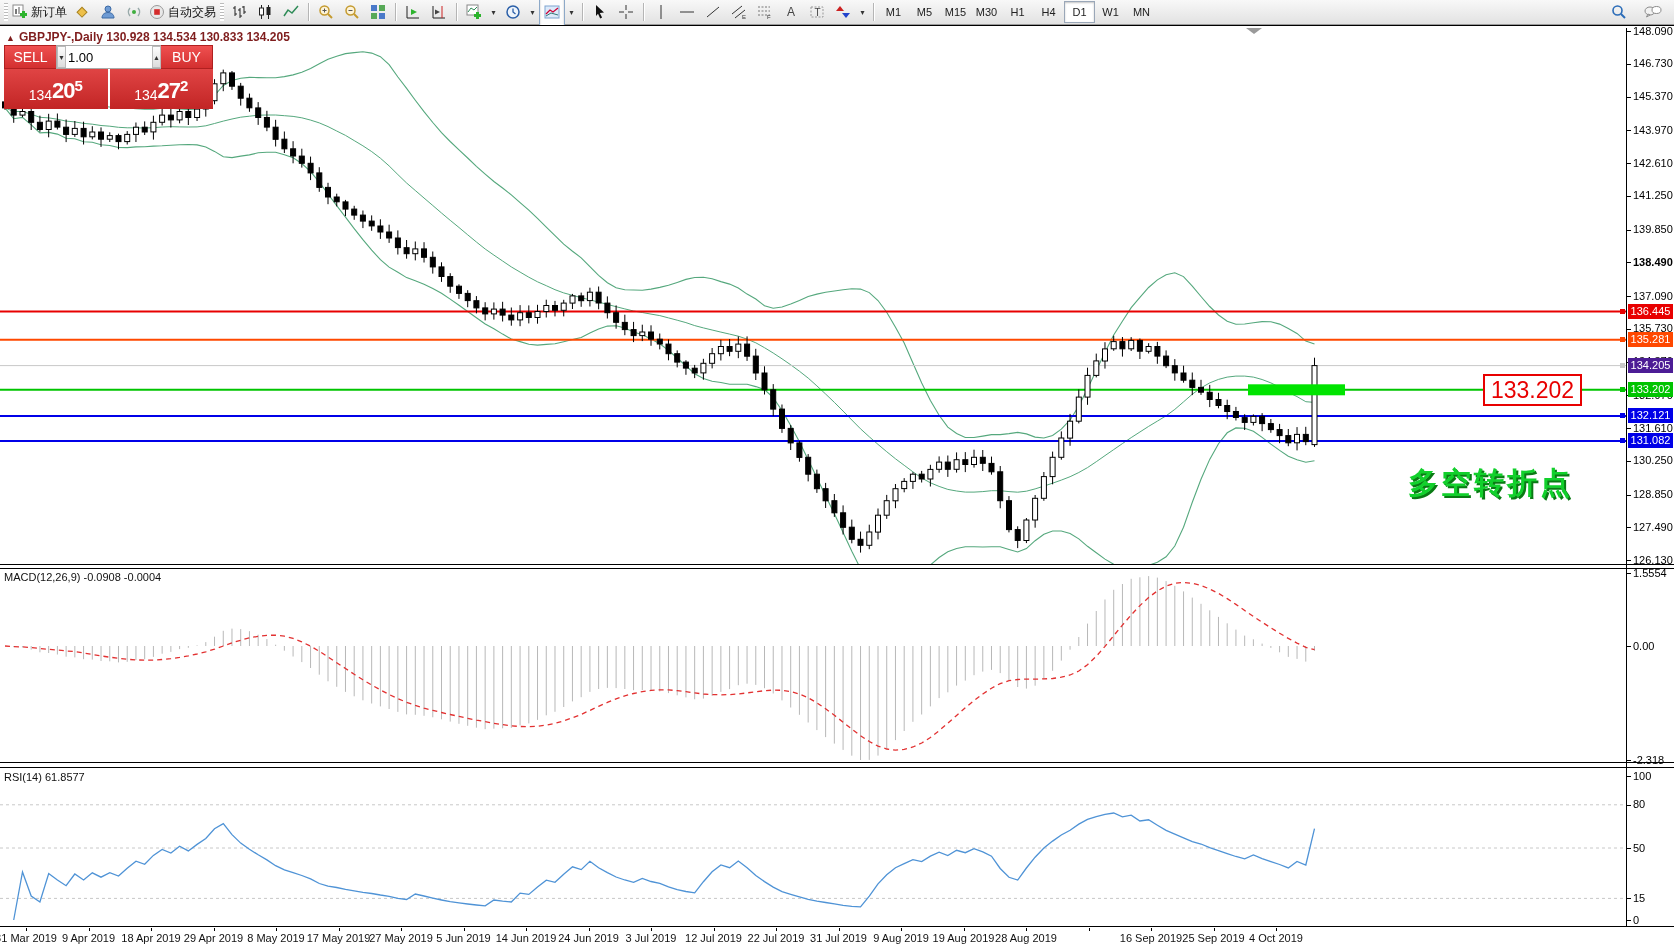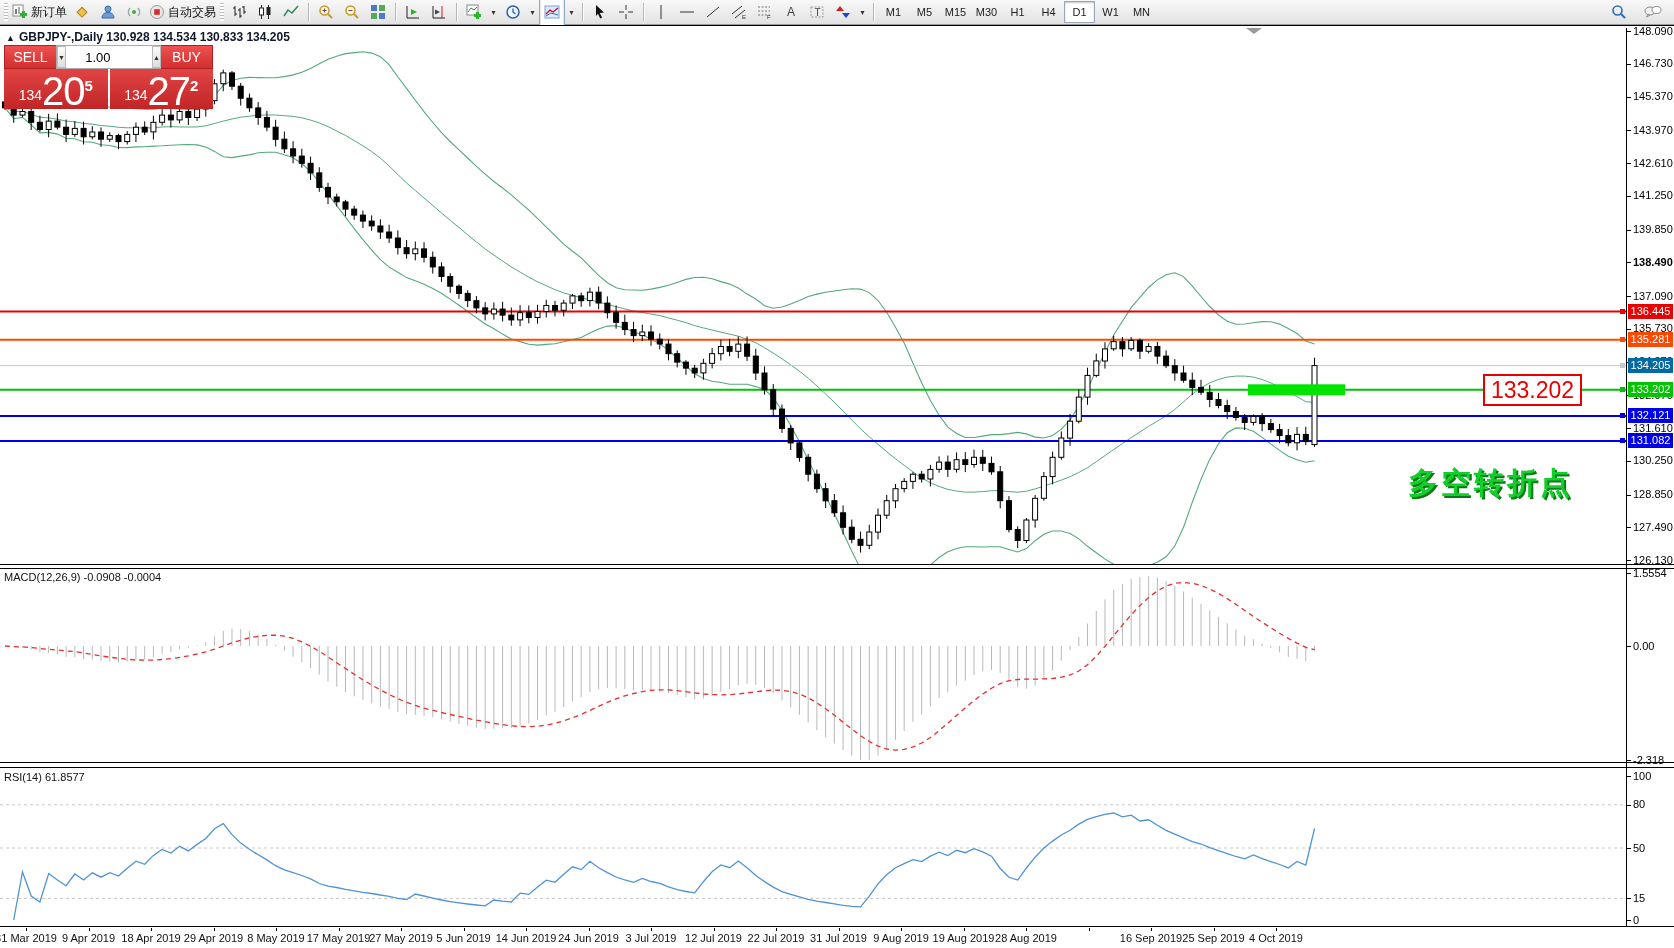--- a/index.html
+++ b/index.html
@@ -29,35 +29,35 @@
   .ylab{position:absolute;left:1633px;font-size:11px;color:#000;white-space:nowrap;}
   .ylab-badge{position:absolute;left:1628px;width:45px;height:15px;line-height:15px;font-size:11px;color:#fff;text-align:center;white-space:nowrap;}
   .lvl-marker{position:absolute;width:5px;height:5px;}
   
   .indlabel{position:absolute;left:4px;font-size:11px;color:#111;}
   
   #datestrip{position:absolute;left:0;top:902px;width:1674px;height:21px;background:#fff;}
   .dlab{position:absolute;top:4px;font-size:11px;color:#111;transform:translateX(-50%);white-space:nowrap;}
   .dtick{position:absolute;top:0;width:1px;height:3px;background:#000;}
   
-  #symtitle{position:absolute;left:6px;top:4px;font-size:12px;font-weight:bold;color:#0f172a;}
+  #symtitle{position:absolute;left:6px;top:4px;font-size:12px;font-weight:bold;color:#7f1d1d;}
   #symtitle .tri{font-size:9px;margin-right:4px;}
   #qpanel{position:absolute;left:4px;top:19px;width:209px;height:64px;}
   #qrow1{display:flex;height:24px;}
   .qbtn{background:linear-gradient(#ef5050,#d32f2f);color:#fff;font-size:14px;display:flex;align-items:center;justify-content:center;}
   #qsell{width:52px;border:1px solid #b02020;border-right:none;}
   #qbuy{width:52px;border:1px solid #b02020;border-left:none;}
   #qstep{display:flex;width:105px;border:1px solid #aaa;box-sizing:border-box;background:#fff;}
   .stepbtn{width:15px;background:linear-gradient(#fdfdfd,#dcdcdc);border:1px solid #bbb;font-size:7px;color:#333;display:flex;align-items:center;justify-content:center;}
-  #qvol{flex:1;border:none;outline:none;font-size:13px;text-align:center;padding-right:24px;width:60px;font-family:"Liberation Sans",sans-serif;}
+  #qvol{flex:1;border:none;outline:none;font-size:13px;text-align:left;padding-right:24px;width:60px;font-family:"Liberation Sans",sans-serif;}
   #qrow2{display:flex;height:40px;margin-top:0;}
   .qprice{flex:1;background:linear-gradient(#e04444,#c22525);color:#fff;display:flex;align-items:flex-end;justify-content:center;padding-bottom:3px;}
   .qprice:first-child{margin-right:2px;}
   .qpfx{font-size:14px;line-height:22px;}
-  .qbig{font-size:40px;font-weight:normal;line-height:30px;letter-spacing:-1px;}
+  .qbig{font-size:22px;font-weight:bold;line-height:30px;letter-spacing:-1px;}
   .qsup{font-size:15px;font-weight:bold;line-height:34px;align-self:flex-start;}
   
   #annbox{position:absolute;left:1483px;top:348px;width:95px;height:28px;border:2px solid #e80000;background:#fff;
     color:#e80000;font-size:23px;text-align:center;line-height:28px;}
   #cnnote{position:absolute;left:1408px;top:437px;font-size:30px;font-weight:bold;color:#12d02c;
     text-shadow:2px 2px 0 #0a7a14;letter-spacing:3px;white-space:nowrap;}
   #scrollmarker{position:absolute;left:1246px;top:2px;width:16px;height:6px;background:#9a9a9a;
     clip-path:polygon(0 0,100% 0,50% 100%);}
 </style>
 </head>
@@ -797,21 +797,21 @@
       <div class="ytick" style="top: 822px;"></div>
       <div class="ylab" style="top: 815.5px; text-align: right;">50</div>
       <div class="ytick" style="top: 872.4px;"></div>
       <div class="ylab" style="top: 865.9px;">15</div>
       <div class="ytick" style="top: 894px;"></div>
       <div class="ylab" style="top: 887.5px;">0</div>
       <div class="ylab-badge" style="top: 278.144px; background: rgb(232, 0, 0);">136.445</div>
       <div class="lvl-marker" style="left: 1620px; top: 283.144px; background: rgb(232, 0, 0);"></div>
       <div class="ylab-badge" style="top: 306.197px; background: rgb(255, 72, 0);">135.281</div>
       <div class="lvl-marker" style="left: 1620px; top: 311.197px; background: rgb(255, 72, 0);"></div>
-      <div class="ylab-badge" style="top: 332.128px; background: #0369a1;">134.205</div>
+      <div class="ylab-badge" style="top: 332.128px; background: #4c1d95;">134.205</div>
       <div class="lvl-marker" style="left: 1620px; top: 337.128px; background: rgb(200, 200, 200);"></div>
       <div class="ylab-badge" style="top: 356.301px; background: rgb(0, 196, 0);">133.202</div>
       <div class="lvl-marker" style="left: 1620px; top: 361.301px; background: rgb(0, 196, 0);"></div>
       <div class="ylab-badge" style="top: 382.353px; background: rgb(0, 0, 232);">132.121</div>
       <div class="lvl-marker" style="left: 1620px; top: 387.353px; background: rgb(0, 0, 232);"></div>
       <div class="ylab-badge" style="top: 407.393px; background: rgb(0, 0, 232);">131.082</div>
       <div class="lvl-marker" style="left: 1620px; top: 412.393px; background: rgb(0, 0, 232);"></div>
     </div>
 
   <div id="scrollmarker"></div>

